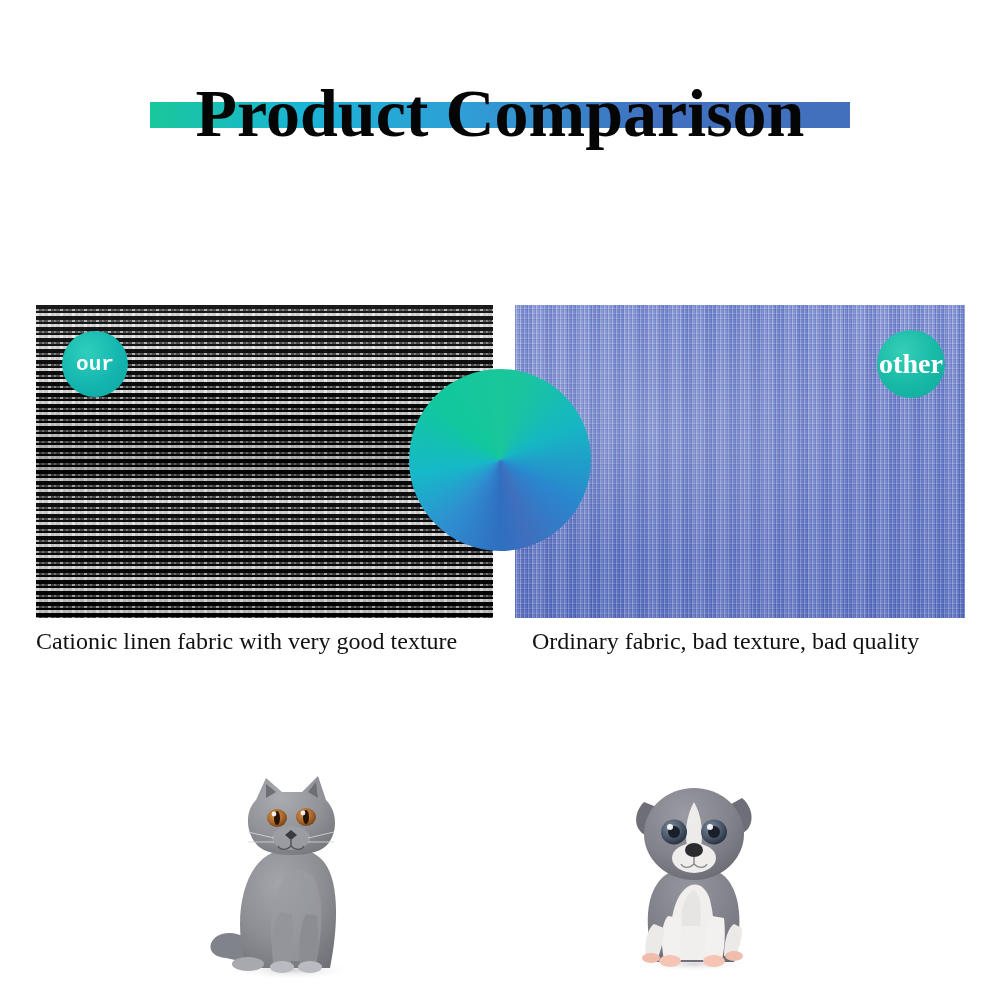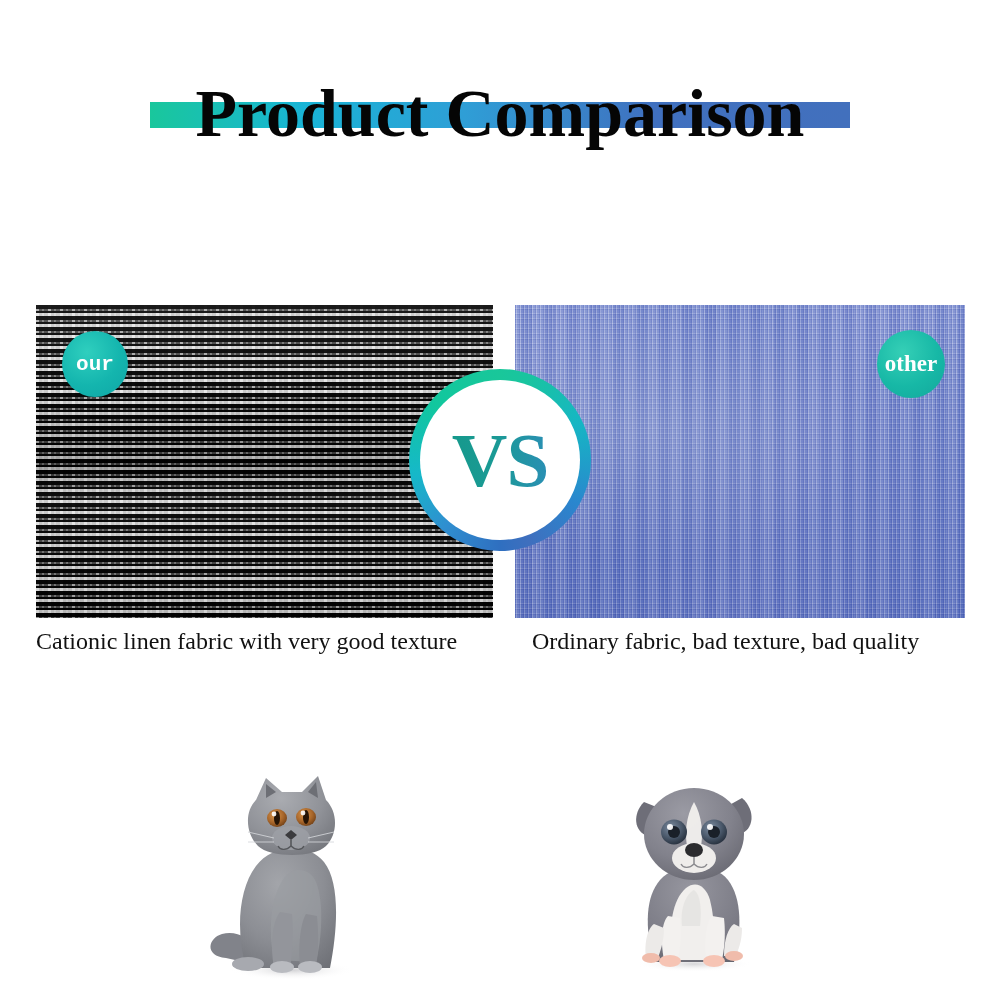--- a/index.html
+++ b/index.html
@@ -148,21 +148,21 @@
     background: radial-gradient(circle at 38% 32%, #2fcfbe 0%, #14b5ae 55%, #0fa6a6 100%);
     font-size: 21px;
     font-family: Liberation Mono, monospace;
   }
   .badge-other {
     left: 877px;
     top: 330px;
     width: 68px;
     height: 68px;
     background: radial-gradient(circle at 38% 32%, #35cfb6 0%, #17b8a6 55%, #13a79c 100%);
-    font-size: 23px;
+    font-size: 28px;
   }
 
   
   .vs-wrap {
     position: absolute;
     left: 409px;
     top: 369px;
     width: 182px;
     height: 182px;
     z-index: 8;
@@ -246,23 +246,20 @@
 <div class="panel panel-right">
   <div class="fabric-blue"></div>
   <div class="fabric-blue-shade"></div>
 </div>
 <div class="badge badge-other">
   <span>other</span>
 </div>
 
 <div class="vs-wrap">
   <div class="vs-ring"></div>
-  <div class="vs-inner">
-    <span class="vs-text">VS</span>
-  </div>
 </div>
 
 <div class="caption caption-left">Cationic linen fabric with very good texture</div>
 <div class="caption caption-right">Ordinary fabric, bad texture, bad quality</div>
 
 <div class="animal cat">
   <svg viewBox="0 0 182 218" width="182" height="218" xmlns="http://www.w3.org/2000/svg">
     <defs>
       <radialGradient id="catBody" cx="40%" cy="30%" r="85%">
         <stop offset="0%" stop-color="#a3a5aa"></stop>

